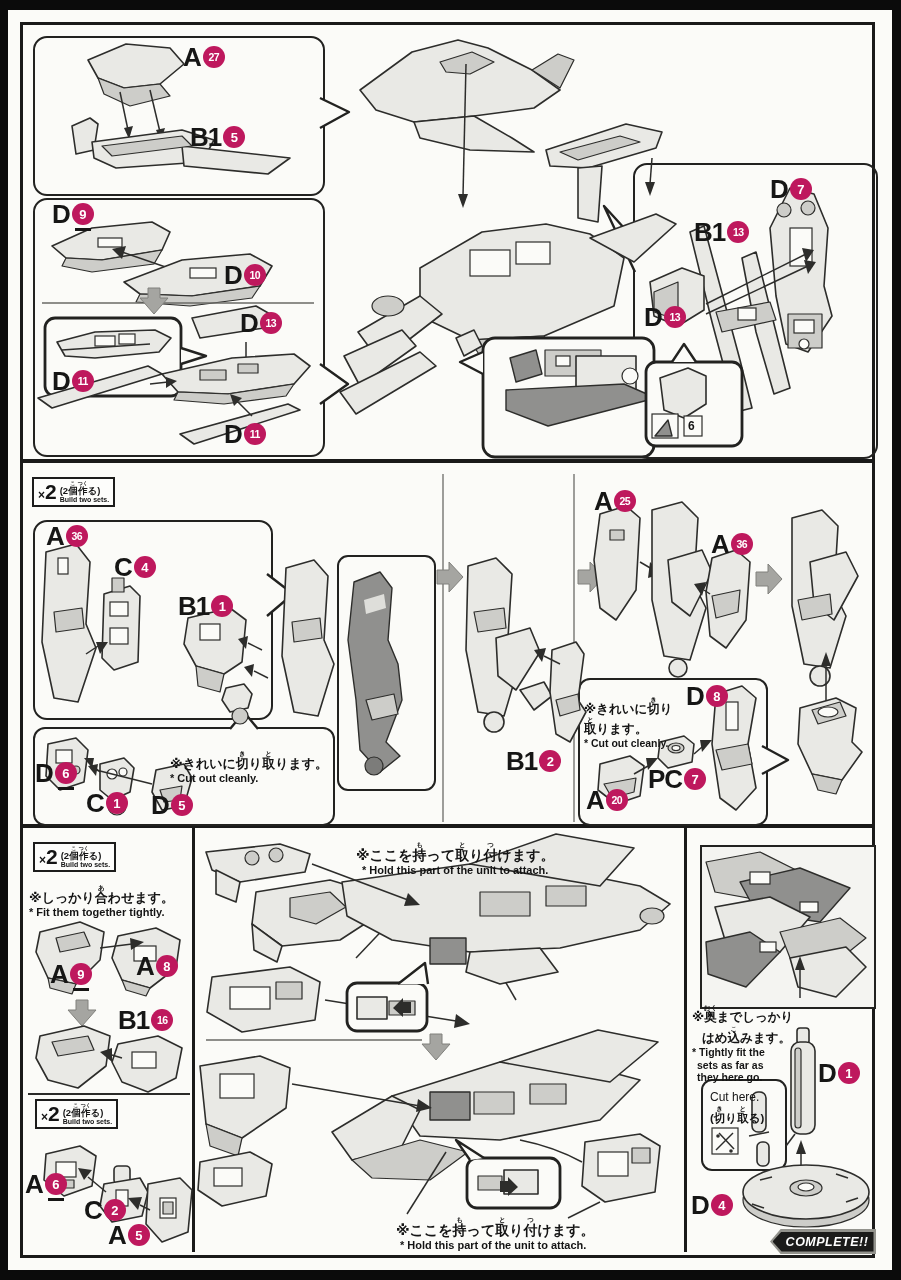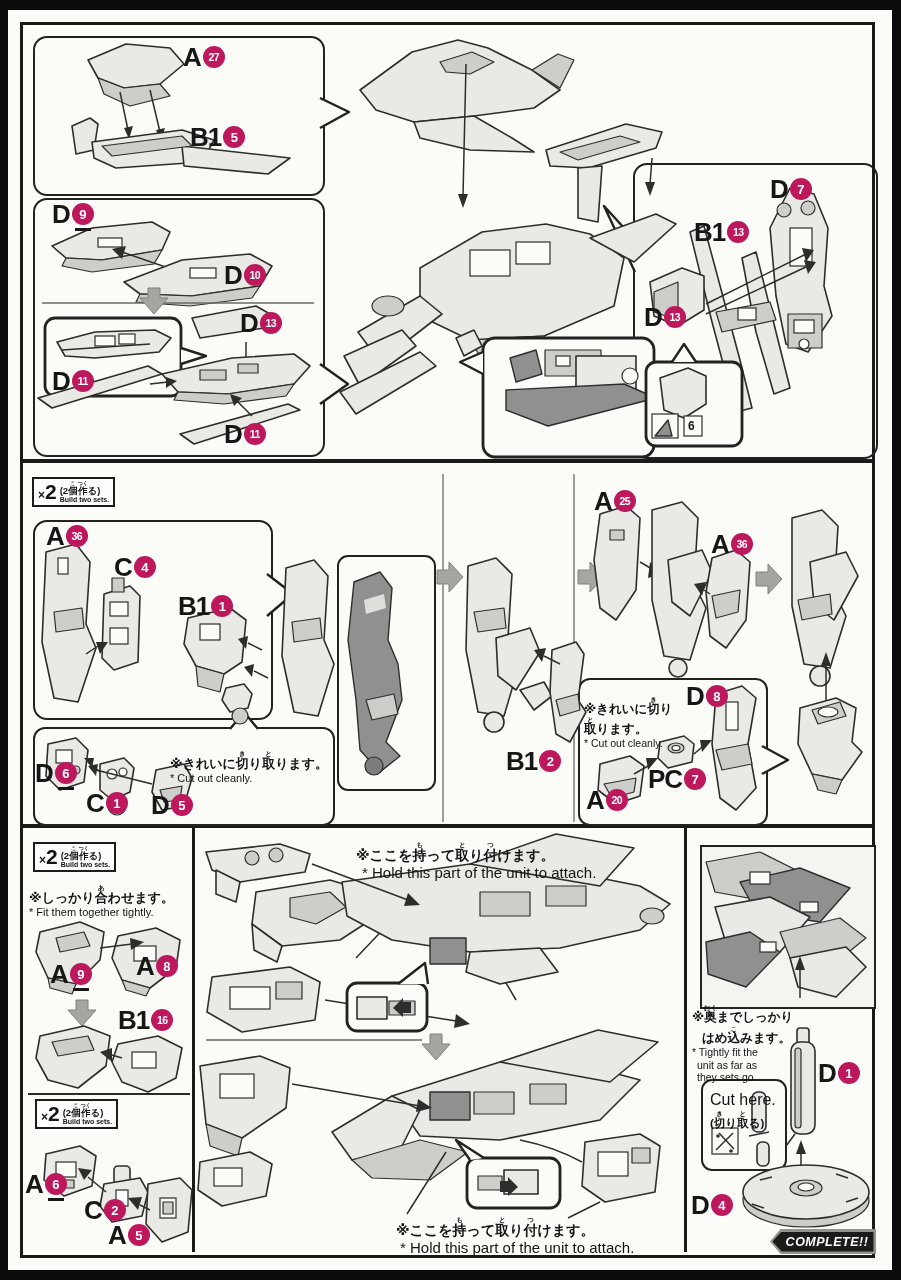--- a/index.html
+++ b/index.html
@@ -27,41 +27,41 @@
   .cw2{fill:#fbfbf8;stroke:#222220;stroke-width:2.4;stroke-linejoin:round}
   .plabel{position:absolute;display:flex;align-items:center;gap:2px;font-weight:700;
           font-size:26px;letter-spacing:-1px;color:#161615;z-index:5;line-height:1;}
   .circ{width:22px;height:22px;border-radius:50%;background:#be185d;color:#fff;
         font-size:13px;font-weight:700;display:flex;align-items:center;justify-content:center;
         letter-spacing:0;flex:0 0 auto;}
   .circ.dd{font-size:10.5px;letter-spacing:-0.5px;}
   .plabel.u::after{content:"";position:absolute;right:3px;bottom:-4px;width:16px;height:2.6px;background:#161615;}
   .note{position:absolute;z-index:6;color:#141414;line-height:1.2;}
   .note .jp{font-size:13px;font-weight:700;white-space:nowrap;}
-  .note .en{font-size:11px;font-weight:400;white-space:nowrap;}
+  .note .en{font-size:11px;font-weight:700;white-space:nowrap;}
   .note.big .jp{font-size:14px;}
-  .note.big .en{font-size:15px;}
+  .note.big .en{font-size:11px;}
   .note.wrap{width:92px;}
   .note.wrap .jp,.note.wrap .en{white-space:normal;}
   .note.small .jp{font-size:12.5px;}
   .note.small .en{font-size:10.5px;}
   ruby{ruby-align:center;}
   rt{font-size:6.5px;font-weight:700;}
   .x2{position:absolute;display:flex;align-items:center;gap:3px;border:2.4px solid #1c1c1b;
       background:#fdfdfb;padding:1px 4px;height:30px;box-sizing:border-box;z-index:5;}
   .x2n{display:flex;align-items:flex-end;line-height:1;}
   .xs{font-size:12px;font-weight:700;}
   .xl{font-size:21px;font-weight:700;line-height:0.9;}
   .x2t{display:flex;flex-direction:column;line-height:1;}
   .x2jp{font-size:9.5px;font-weight:700;line-height:1;}
   .x2jp rt{font-size:5px;}
   .x2en{font-size:7px;font-weight:700;}
   .sticker6{position:absolute;left:688px;top:419px;font-size:12px;font-weight:700;z-index:6;}
   .cuttext{position:absolute;left:710px;top:1090px;z-index:6;line-height:1.25;}
-  .cuttext .en{font-size:16px;font-weight:400;}
+  .cuttext .en{font-size:12px;font-weight:400;}
   .cuttext .jp{font-size:11.5px;font-weight:700;}
   .complete{position:absolute;left:770px;top:1229px;width:106px;height:25px;background:#93938d;
             clip-path:polygon(0 50%,10% 0,100% 0,100% 100%,10% 100%);display:flex;z-index:6;}
   .complete-inner{margin:2.5px;flex:1;background:#1b1b1a;
             clip-path:polygon(0 50%,9% 0,100% 0,100% 100%,9% 100%);
             display:flex;align-items:center;justify-content:center;}
   .complete-inner span{color:#fff;font-weight:700;font-style:italic;font-size:12.5px;
             letter-spacing:0.5px;padding-left:8px;white-space:nowrap;}
 </style>
 </head>
@@ -591,22 +591,22 @@
     <div class="en" style="padding-left:6px;">* Hold this part of the unit to attach.</div>
   </div>
   <div class="note big" style="left:396px;top:1216px;">
     <div class="jp">※ここを<ruby>持<rt>も</rt></ruby>って<ruby>取<rt>と</rt></ruby>り<ruby>付<rt>つ</rt></ruby>けます。</div>
     <div class="en" style="padding-left:4px;">* Hold this part of the unit to attach.</div>
   </div>
   <div class="note small" style="left:692px;top:1004px;">
     <div class="jp">※<ruby>奥<rt>おく</rt></ruby>までしっかり</div>
     <div class="jp" style="padding-left:10px;">はめ<ruby>込<rt>こ</rt></ruby>みます。</div>
     <div class="en">* Tightly fit the</div>
-    <div class="en" style="padding-left:5px;">unit as far as</div>
-    <div class="en" style="padding-left:5px;">they sets go.</div>
+    <div class="en" style="padding-left:5px;">sets as far as</div>
+    <div class="en" style="padding-left:5px;">they here go.</div>
   </div>
   <div class="cuttext">
     <div class="en">Cut here.</div>
     <div class="jp">(<ruby>切<rt>き</rt></ruby>り<ruby>取<rt>と</rt></ruby>る)</div>
   </div>
 
   <div class="complete">
     <div class="complete-inner">
       <span>COMPLETE!!</span>
     </div>

